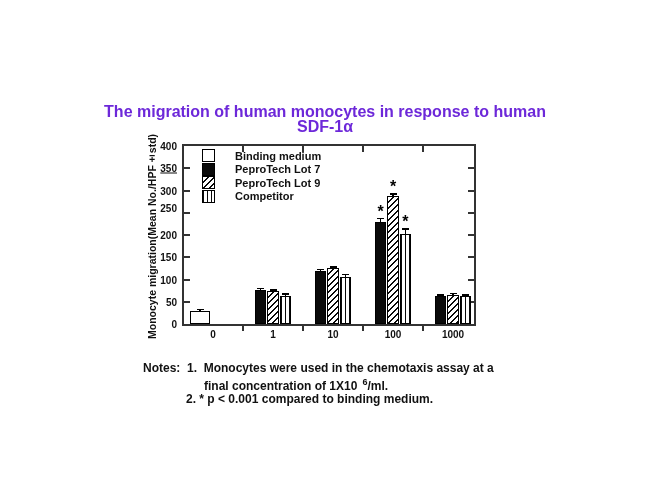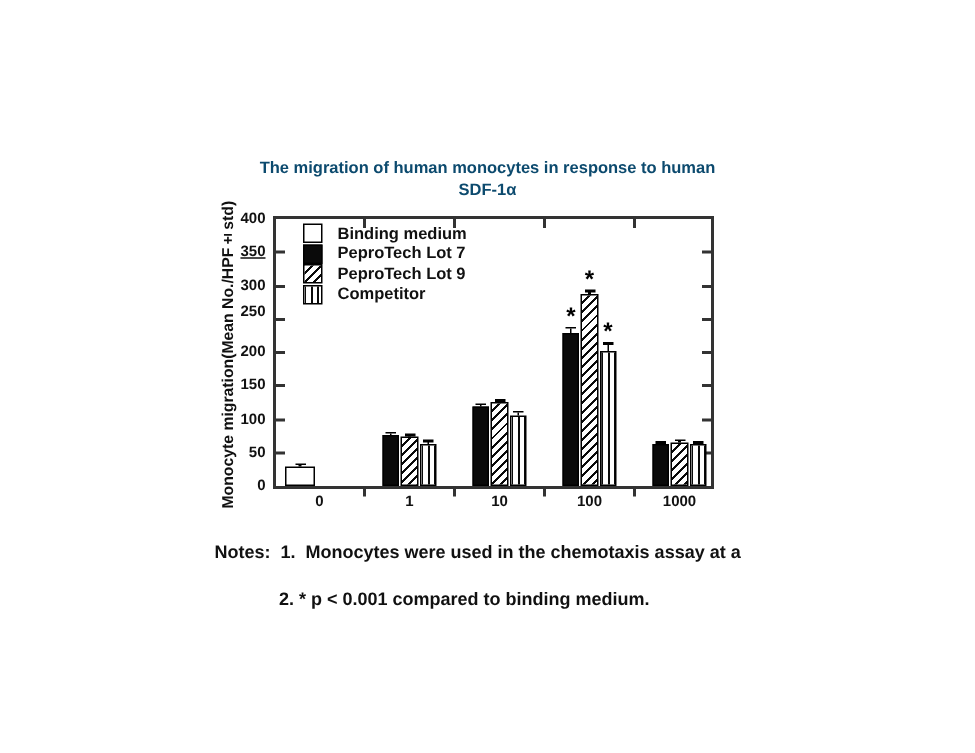--- a/index.html
+++ b/index.html
@@ -2,21 +2,21 @@
 <html><head>
 <meta charset="utf-8">
 <style>
   html,body { margin:0; padding:0; background:#fff; }
   #canvas {
     position:relative; width:650px; height:502px; background:#ffffff;
     font-family:"Liberation Sans", sans-serif; color:#111; overflow:hidden;
   }
   .title {
     position:absolute; left:0; right:0; top:105px; text-align:center;
-    font-weight:bold; font-size:11px; line-height:14.5px; color:#0c4a6e;
+    font-weight:bold; font-size:16px; line-height:14.5px; color:#6d28d9;
   }
   .ylabel {
     position:absolute; left:144px; top:142px; height:188px; width:16px;
     writing-mode:vertical-rl; transform:rotate(180deg);
     font-weight:bold; font-size:10.5px; white-space:nowrap;
     display:flex; align-items:center; justify-content:center; color:#111;
   }
   .plot {
     position:absolute; left:182px; top:144px; width:294px; height:182px;
     border:2px solid #333; box-sizing:border-box; background:#fff;
@@ -39,21 +39,21 @@
   .sig {
     position:absolute; font-weight:bold; font-size:16px; color:#000;
     transform:translateX(-50%); line-height:16px;
   }
   .legend { position:absolute; left:202px; top:150px; }
   .legend-row { display:flex; align-items:center; height:11px; margin-bottom:2.6px; }
   .legend-swatch {
     width:11px; height:11px; border:1.4px solid #000; box-sizing:content-box;
     flex:0 0 auto;
   }
-  .legend-label { font-weight:bold; font-size:11px; margin-left:10px; white-space:nowrap; color:#111; }
+  .legend-label { font-weight:bold; font-size:11px; margin-left:20px; white-space:nowrap; color:#111; }
   .note { position:absolute; font-weight:bold; font-size:12px; white-space:pre; color:#111; }
   .sup { font-size:9px; position:relative; top:-5px; margin-left:5px; }
 </style>
 </head>
 <body>
 
 <div id="canvas">
 
   <div class="title">
     <div>The migration of human monocytes in response to human</div>
@@ -78,20 +78,21 @@
         <div class="legend-swatch" style="background: repeating-linear-gradient(135deg, rgb(255, 255, 255) 0px, rgb(255, 255, 255) 2.9px, rgb(10, 10, 10) 2.9px, rgb(10, 10, 10) 4.3px);"></div>
         <div class="legend-label">PeproTech Lot 9</div>
       </div>
       <div class="legend-row">
         <div class="legend-swatch" style="background: repeating-linear-gradient(90deg, rgb(10, 10, 10) 0px, rgb(10, 10, 10) 1.3px, rgb(255, 255, 255) 1.3px, rgb(255, 255, 255) 4.1px);"></div>
         <div class="legend-label">Competitor</div>
       </div>
     </div>
 
   <div class="note" style="left:143px; top:361px;">Notes:  1.  Monocytes were used in the chemotaxis assay at a</div>
+  <div class="note" style="left:204px; top:379px;"><span>final concentration of 1X10</span><span class="sup">6</span><span>/ml.</span></div>
   <div class="note" style="left:186px; top:392px;">2. * p &lt; 0.001 compared to binding medium.</div>
 
 <div class="ytick-label" style="left: 143px; top: 324px;">0</div>
     <div class="ytick-label" style="left: 143px; top: 301.75px;">50</div>
     <div class="tick" style="left: 184px; top: 300.75px; width: 6px; height: 2px;"></div>
     <div class="tick" style="left: 468px; top: 300.75px; width: 6px; height: 2px;"></div>
     <div class="ytick-label" style="left: 143px; top: 279.5px;">100</div>
     <div class="tick" style="left: 184px; top: 278.5px; width: 6px; height: 2px;"></div>
     <div class="tick" style="left: 468px; top: 278.5px; width: 6px; height: 2px;"></div>
     <div class="ytick-label" style="left: 143px; top: 257.25px;">150</div>

